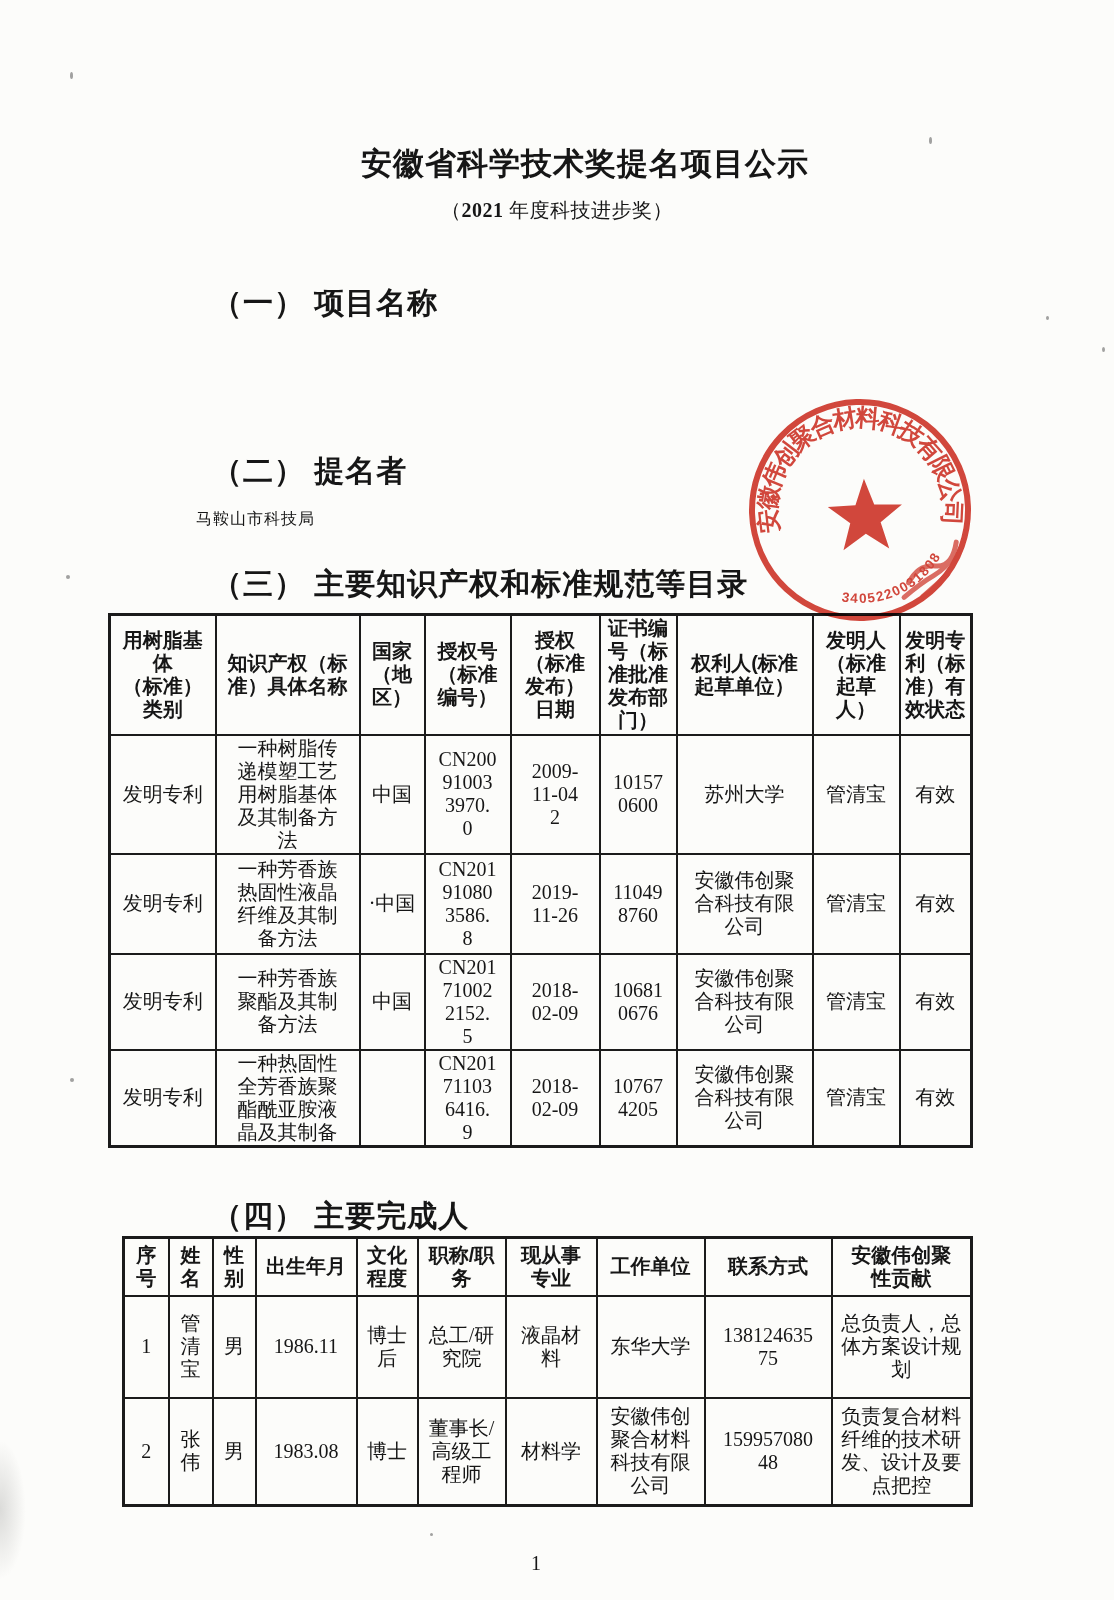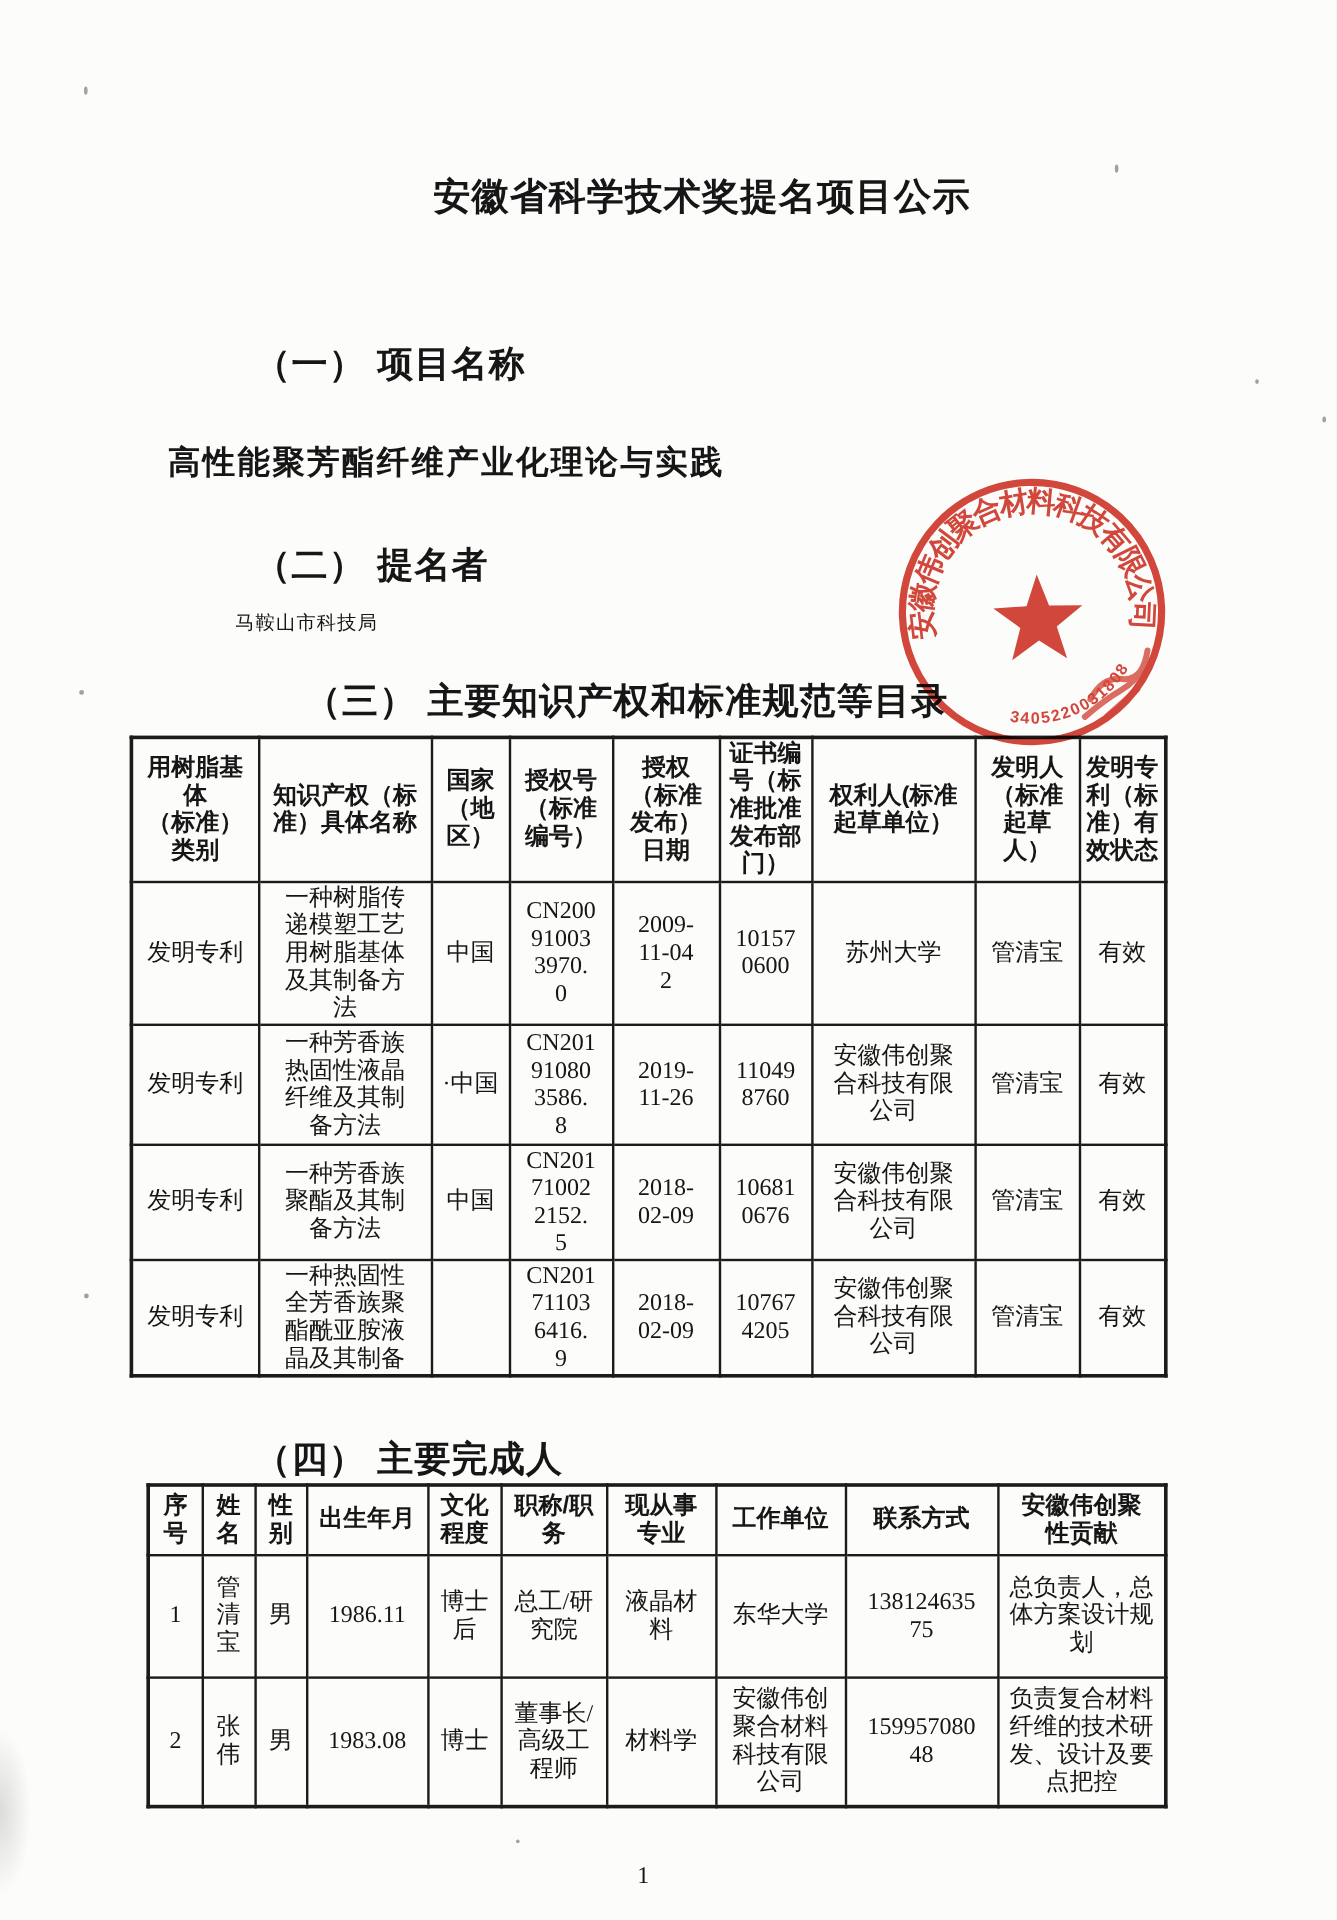--- a/index.html
+++ b/index.html
@@ -69,30 +69,30 @@
     background:radial-gradient(ellipse at 0% 50%, rgba(120,120,118,.25), rgba(120,120,118,0) 70%);
   }
 </style>
 </head>
 <body>
 
 <div class="page">
 
   <div class="abs doc-title">安徽省科学技术奖提名项目公示</div>
 
+  <div class="abs doc-subtitle"><span>（</span><span class="year">2021</span><span> 年度科技进步奖）</span></div>
 
   <div class="abs sec-heading" style="left:212px;top:283px;">（一） 项目名称</div>
 
-  <div class="abs project-name">高性能聚芳酯纤维产业化理论与实践</div>
 
   <div class="abs sec-heading" style="left:212px;top:451px;">（二） 提名者</div>
 
   <div class="abs nominator">马鞍山市科技局</div>
 
-  <div class="abs sec-heading" style="left:212px;top:564px;margin-left:42px;">（三） 主要知识产权和标准规范等目录</div>
+  <div class="abs sec-heading" style="left:212px;top:564px;">（三） 主要知识产权和标准规范等目录</div>
 
   <table class="doc-table ip-table">
     <colgroup>
       <col style="width:106px">
         <col style="width:144px">
         <col style="width:65px">
       <col style="width:86px">
         <col style="width:89px">
         <col style="width:77px">
       <col style="width:136px">

